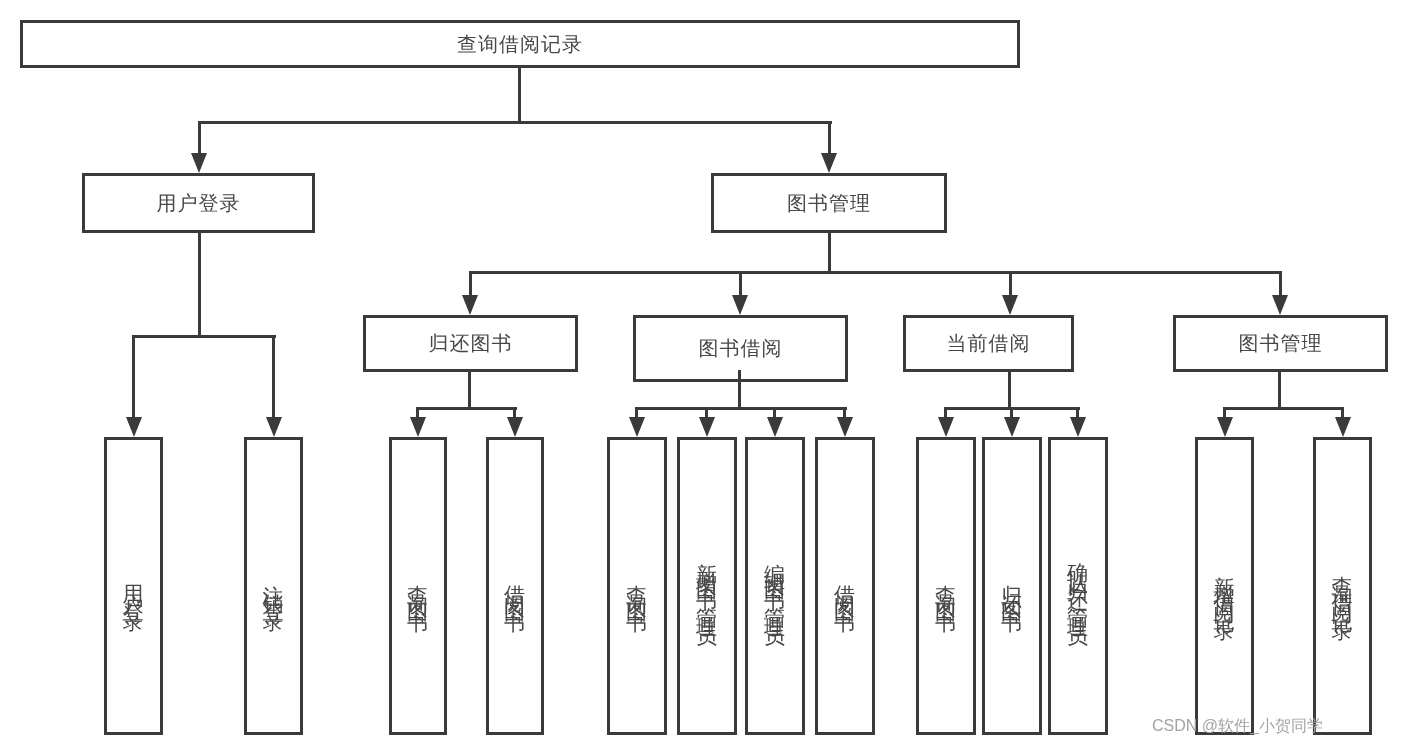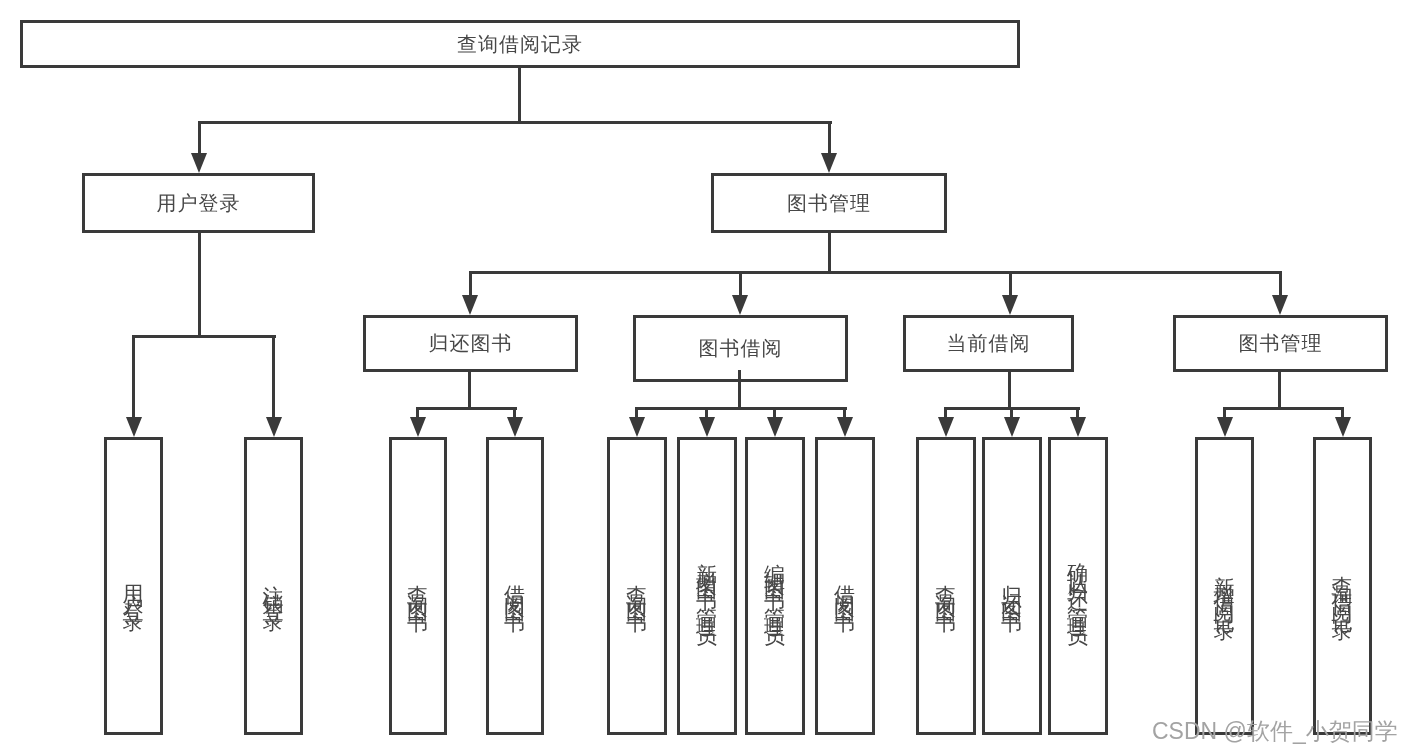--- a/index.html
+++ b/index.html
@@ -121,21 +121,21 @@
   #c-br-bar  { left: 1223px; top: 407px; width: 121px; }
   #c-E1-stem { left: 1223px; top: 407px; height: 12px; }
   #c-E2-stem { left: 1341px; top: 407px; height: 12px; }
   #c-E1-arr  { left: 1217px; top: 417px; }
   #c-E2-arr  { left: 1335px; top: 417px; }
   
   #watermark {
     position: absolute;
     left: 1152px;
     top: 716px;
-    font-size: 23px;
+    font-size: 16px;
     color: #a3a3a3;
     white-space: nowrap;
     z-index: 5;
   }
 </style>
 </head>
 <body>
 
 <div id="canvas">
 

